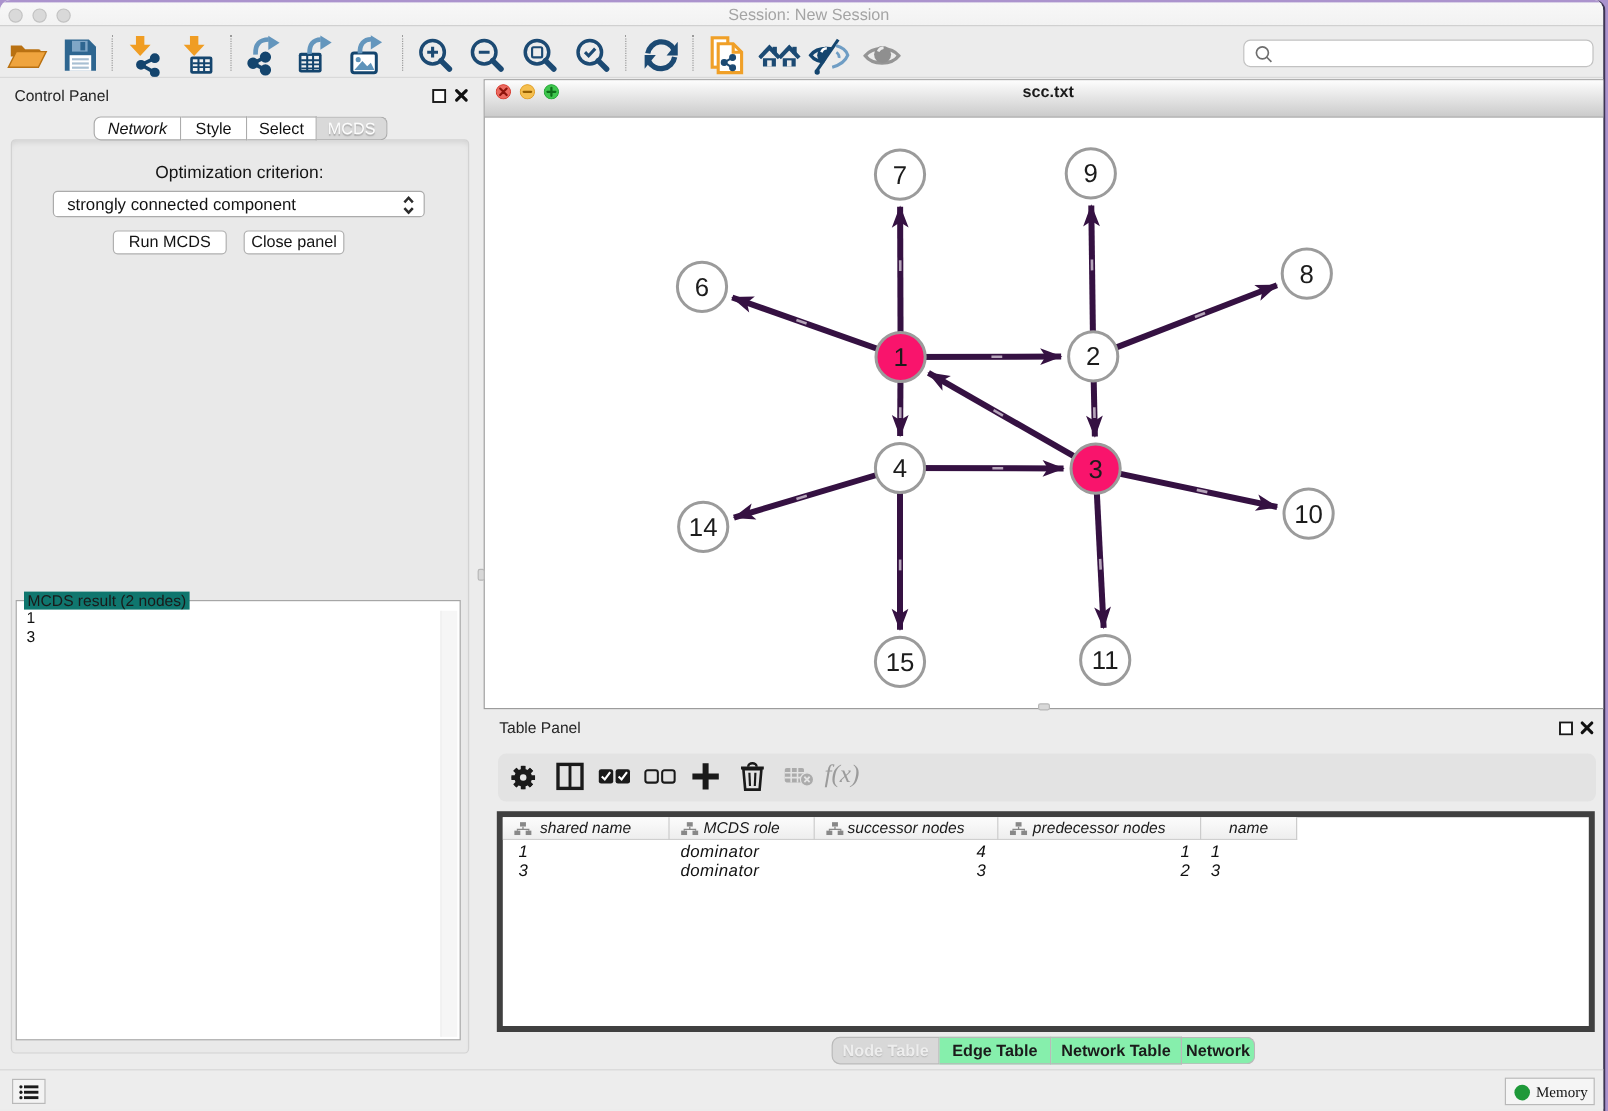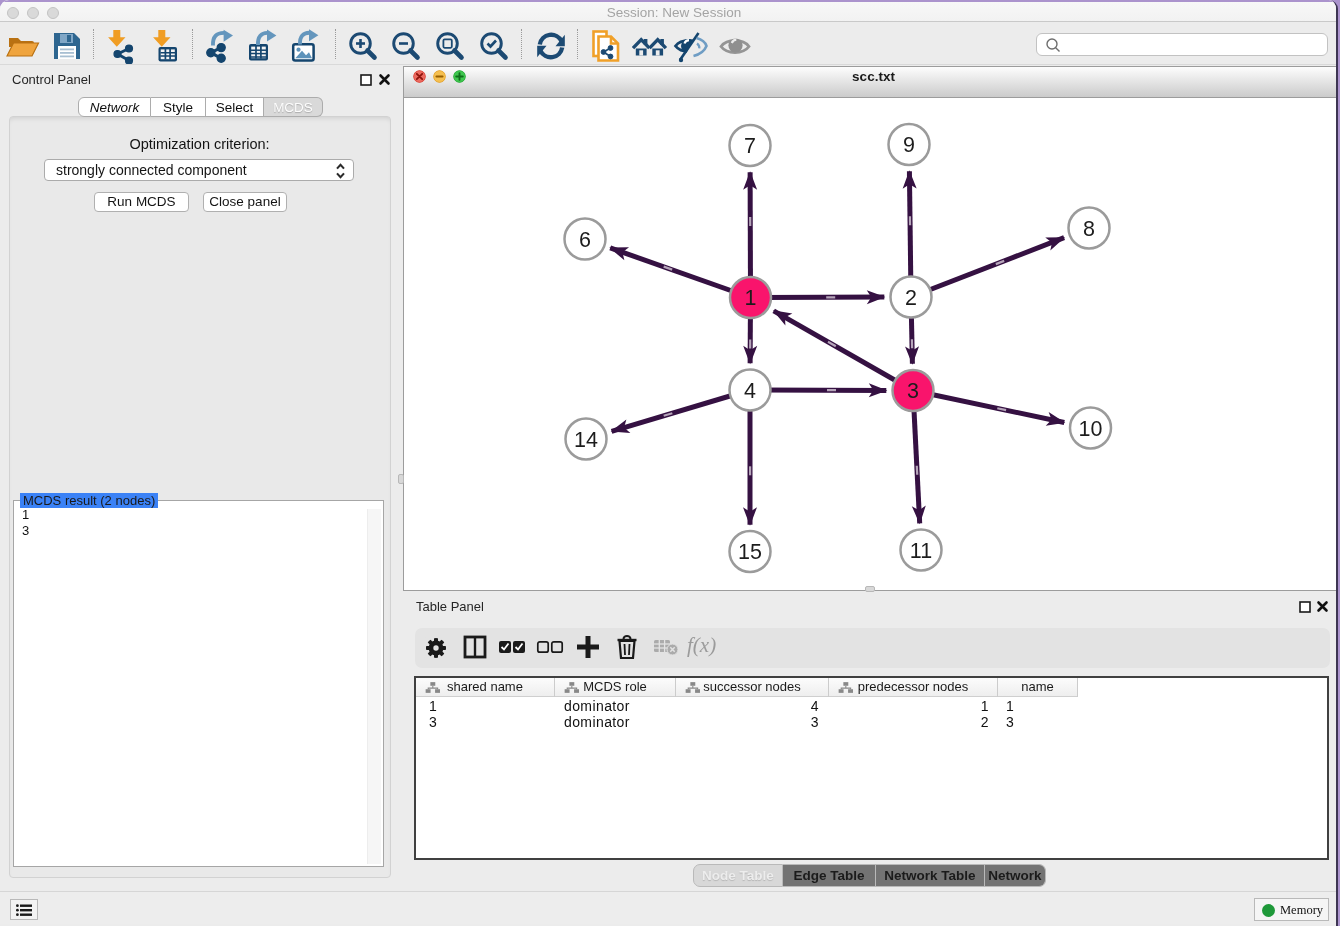--- a/index.html
+++ b/index.html
@@ -38,21 +38,21 @@
   box-shadow: inset 0 4px 5px -3px rgba(0,0,0,0.12); }
 #opt-lbl { position:absolute; left:0; top:136px; width:399px; text-align:center;
   font-size:14.5px; color:#141414; }
 #dropdown { position:absolute; left:44px; top:159px; width:310px; height:22px;
   background:#fff; border:1px solid #ababab; border-radius:4px;
   font-size:14px; color:#141414; line-height:20px; padding-left:11px; }
 .btn { position:absolute; height:20px; background:#fff; border:1px solid #b0b0b0;
   border-radius:4px; font-size:13.5px; color:#141414; text-align:center; line-height:18px; }
 #fieldset { position:absolute; left:13px; top:500px; width:371px; height:367px;
   border:1px solid #a6a6a6; background:#fff; }
-#fs-legend { position:absolute; left:20px; top:493px; background:#3b82f6;
+#fs-legend { position:absolute; left:20px; top:493px; background:#0f766e;
   font-size:13px; color:#1a1a1a; padding:0 3px; }
 #fs-scroll { position:absolute; right:2px; top:8px; bottom:2px; width:14px;
   background:#f6f6f6; border-left:1px solid #ededed; }
 #fs-text { position:absolute; left:8px; top:6px; font-size:13px; color:#111; line-height:16px; }
 
 
 #netwin { position:absolute; left:403px; top:66px; width:935px; height:525px;
   border:1px solid #9c9c9c; background:#fff; }
 #net-title { position:absolute; left:0; top:0; width:100%; height:31px;
   background:linear-gradient(#fdfdfd,#cbcbcb); border-bottom:1px solid #9c9c9c; }
@@ -61,29 +61,29 @@
 .tl { position:absolute; top:2.5px; width:13px; height:13px; border-radius:50%; }
 #graph { position:absolute; left:0; top:20px; }
 #graph svg { display:block; }
 
 
 #tp-head { position:absolute; left:400px; top:592px; width:938px; height:28px; }
 #tp-head .lbl { position:absolute; left:13px; top:7px; font-size:13px; color:#262626; }
 #tp-toolbar { position:absolute; left:415px; top:628px; width:915px; height:40px;
   background:#e3e3e3; border-radius:7px; }
 #tbl { position:absolute; left:414px; top:676px; width:915px; height:184px;
-  background:#fff; border:2px solid #404040; }
+  background:#fff; border:5px solid #404040;font-style:italic; }
 #tbl-head { position:absolute; left:0; top:0; width:662px; height:19px;
   background:linear-gradient(#fcfcfc,#eeeeee); border-bottom:1px solid #cfcfcf; }
 .th { position:absolute; top:0; height:19px; border-right:1px solid #cccccc;
   font-size:13px; color:#1a1a1a; text-align:center; line-height:18px; }
 .oi { position:absolute; left:9px; top:3px; width:15px; height:13px; }
 .td { position:absolute; font-size:14px; letter-spacing:0.4px; color:#111; height:16px; line-height:16px; }
 #bot-tabs { position:absolute; left:693px; top:864px; height:23px; }
-.btab { position:absolute; top:0; height:23px; background:#737373; border:1px solid #b9b9b9;
+.btab { position:absolute; top:0; height:23px; background:#86efac; border:1px solid #b9b9b9;
   font-size:13.5px; font-weight:bold; color:#1b1b1b; text-align:center; line-height:21px; }
 
 
 #statusbar { position:absolute; left:0; top:891px; width:1338px; height:33px;
   background:#ededed; border-top:1px solid #d6d6d6;font-family:Liberation Serif, serif; }
 #memory { position:absolute; left:1254px; top:6px; width:75px; height:23px;
   background:#f5f5f5; border:1px solid #b9b9b9; font-size:12.5px; color:#111; }
 #listbtn { position:absolute; left:10px; top:7px; width:28px; height:21px;
   background:#f3f3f3; border:1px solid #b9b9b9; }
 </style>

